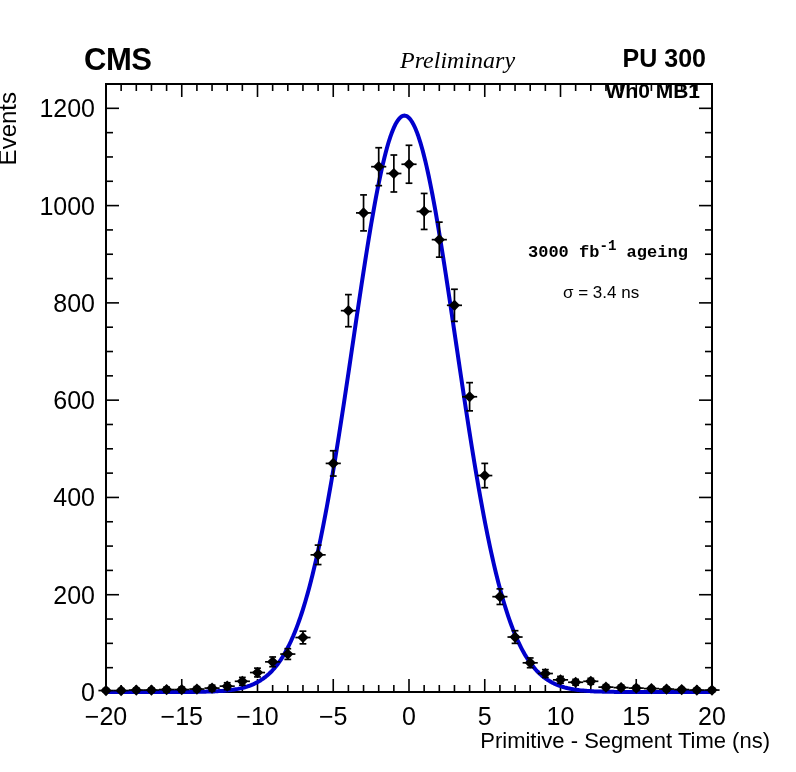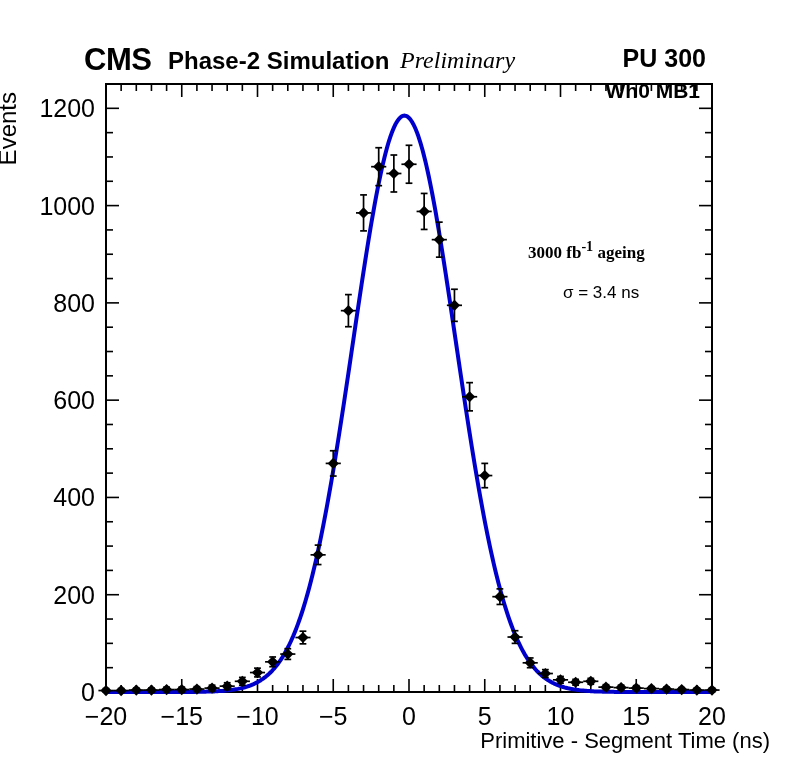--- a/index.html
+++ b/index.html
@@ -50,21 +50,21 @@
     right: 84px;
     top: 79px;
     font-size: 21px;
     font-weight: bold;
   }
   #ann-lumi {
     left: 528px;
     top: 238px;
     font-size: 17px;
     font-weight: bold;
-    font-family: Liberation Serif, serif;
+    font-family: Liberation Mono, monospace;
   }
   #ann-sigma {
     left: 563px;
     top: 283px;
     font-size: 17px;
   }
   #yaxis-title {
     position: absolute;
     left: -6px;
     top: 92px;
@@ -87,21 +87,20 @@
   }
   svg { position: absolute; left: 0; top: 0; }
   text { font-family: "Liberation Sans", sans-serif; }
 </style>
 </head>
 <body>
 
 <div id="root">
 
   <div class="hdr" id="cms-label">CMS</div>
-  <div class="hdr" id="phase2-label">Phase-2 Simulation</div>
   <div class="hdr" id="prelim-label">Preliminary</div>
   <div class="hdr" id="pu-label">PU 300</div>
   <div class="hdr" id="wh-label">Wh0 MB1</div>
 
   <div class="hdr" id="ann-lumi"><span>3000 fb</span><sup>-1</sup><span> ageing</span></div>
 
   <div class="hdr" id="ann-sigma">σ = 3.4 ns</div>
 
   <div id="yaxis-title">Events</div>
   <div id="xaxis-title">Primitive - Segment Time (ns)</div>

